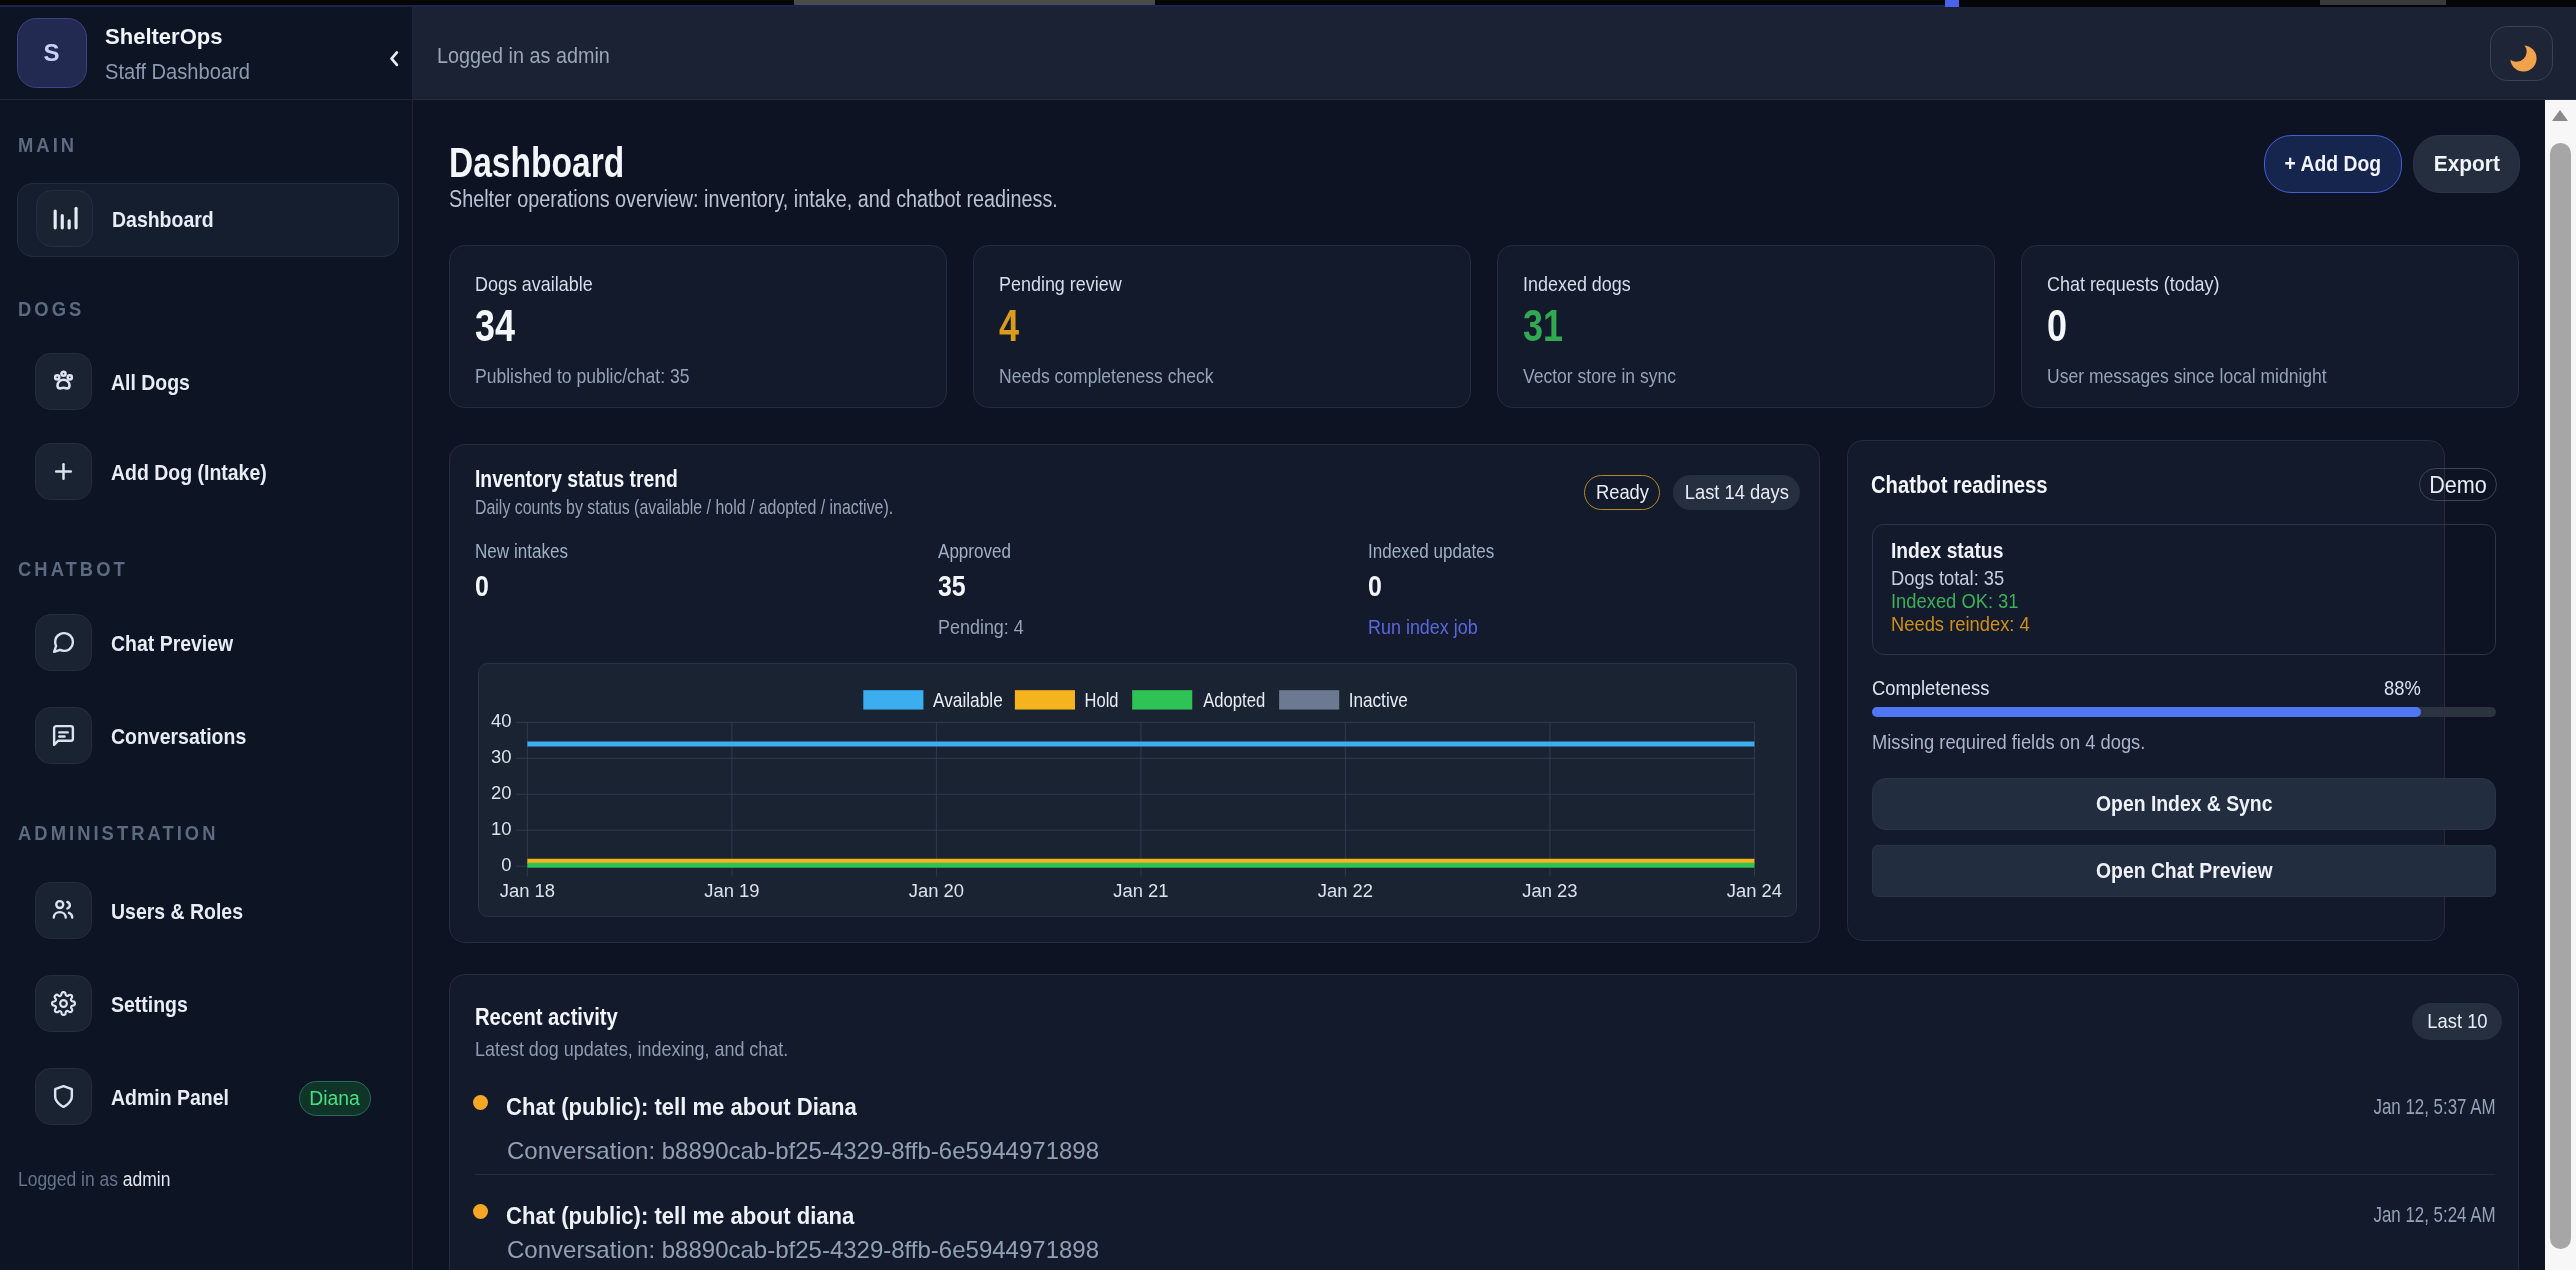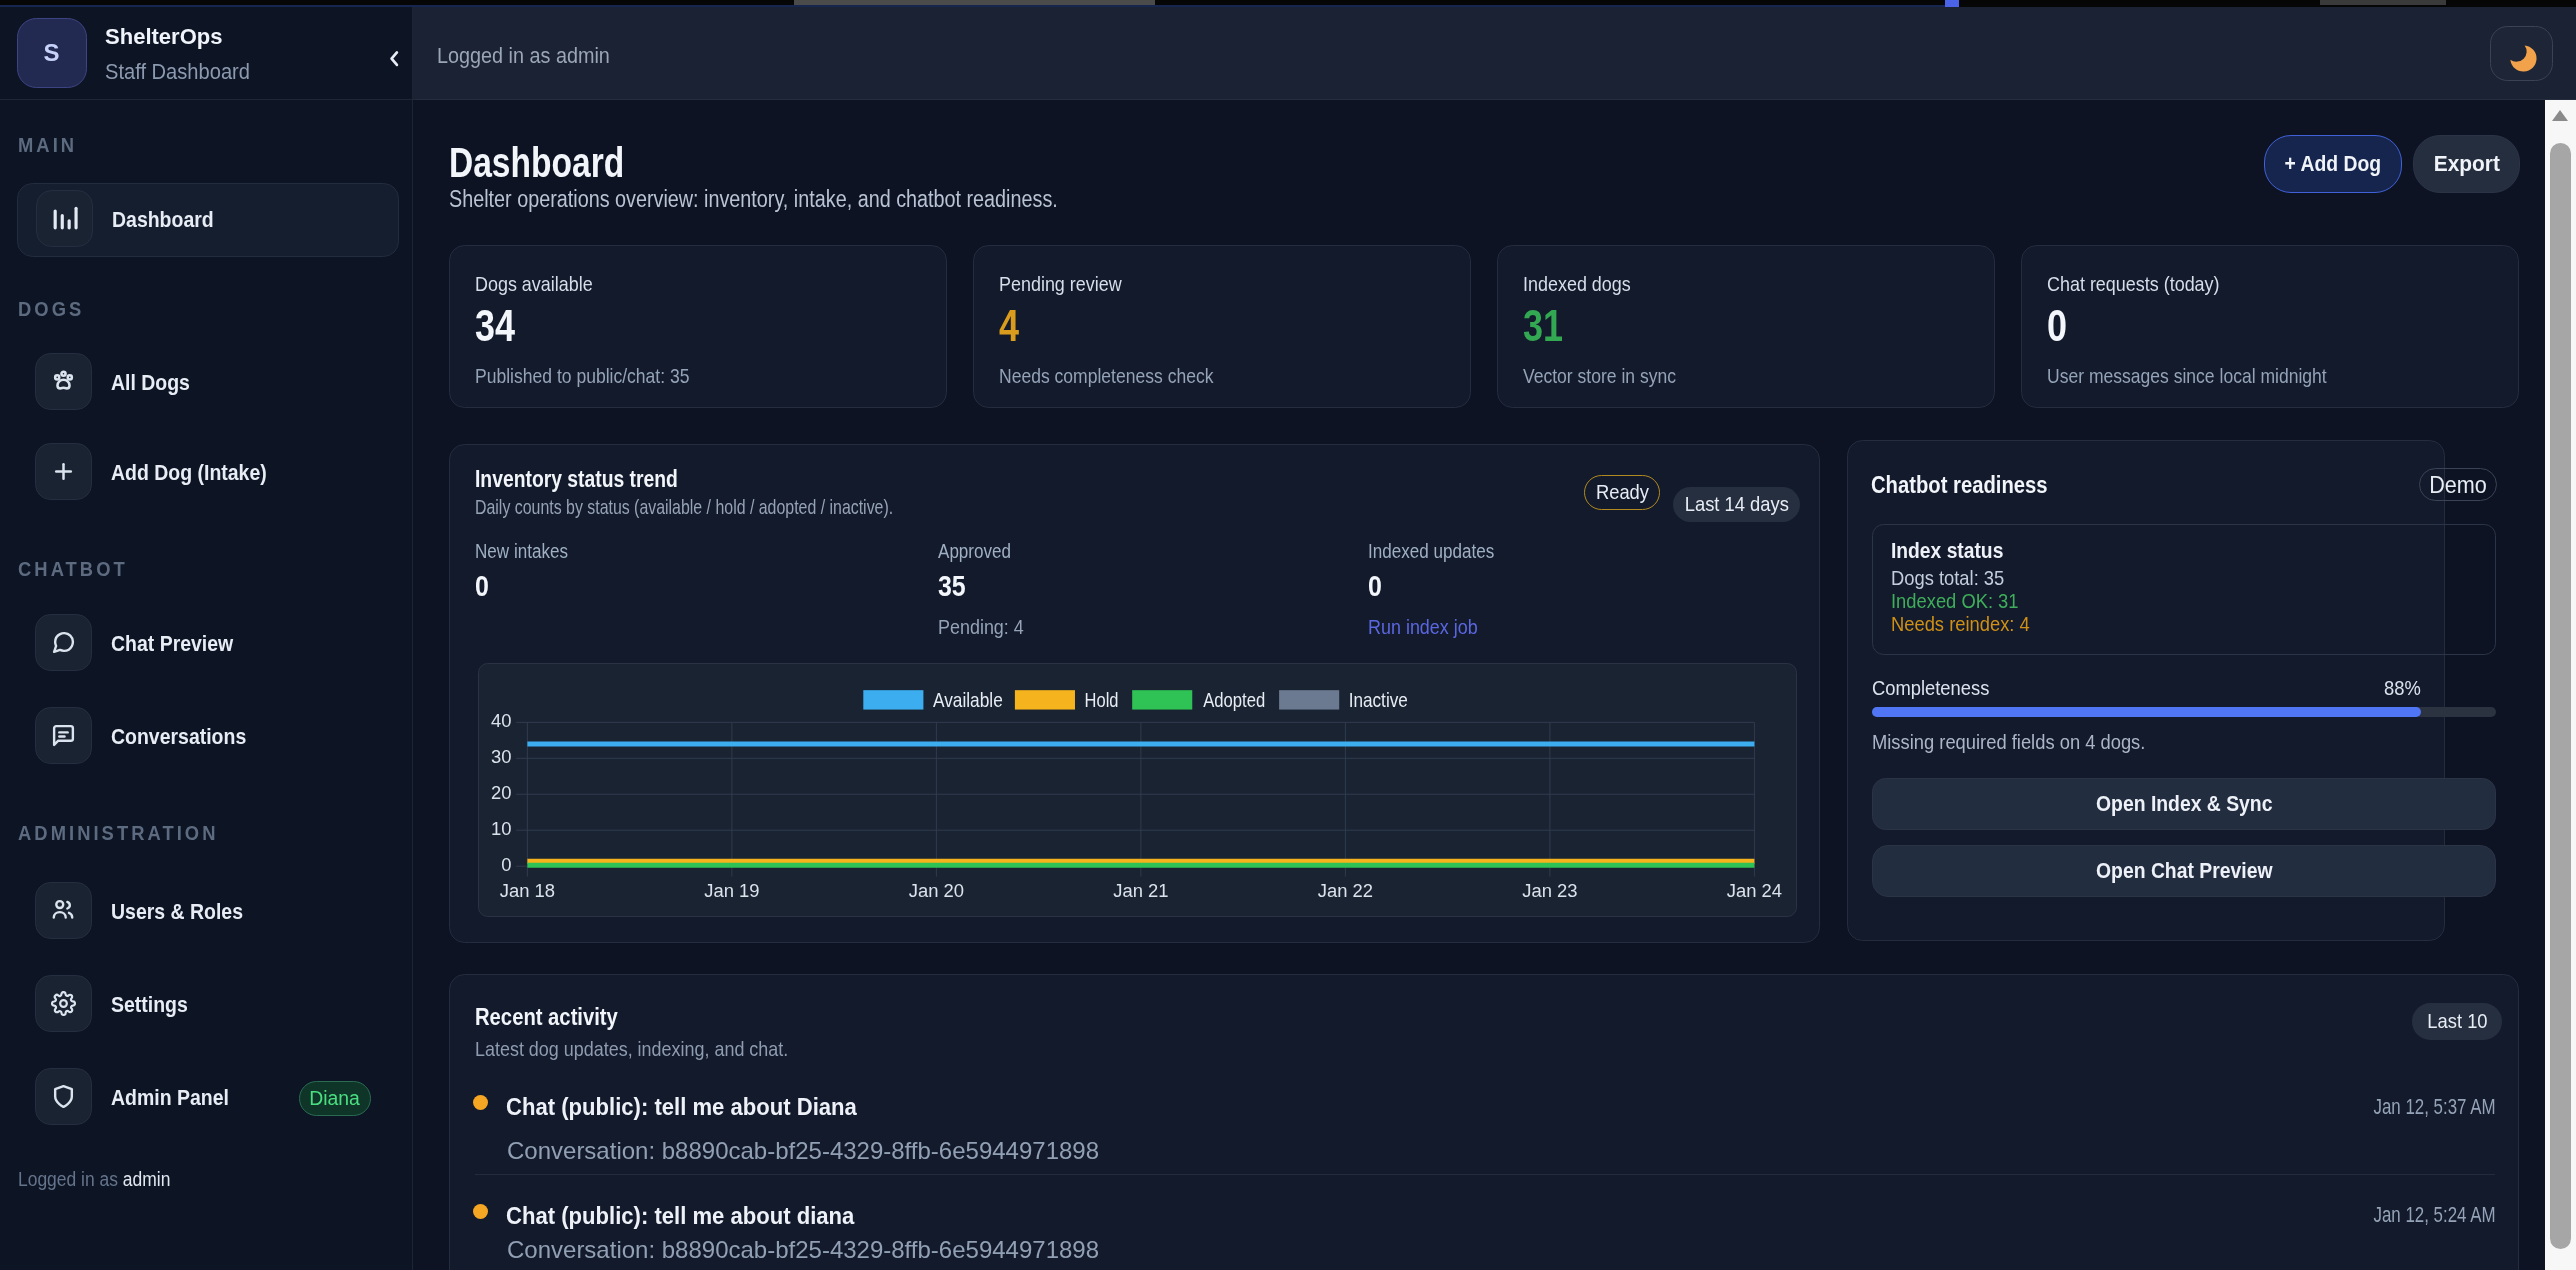--- a/index.html
+++ b/index.html
@@ -224,21 +224,21 @@
       <div class="num">0</div>
       <div class="foot">User messages since local midnight</div>
     </div>
 
     <div class="card" id="invcard" style="left:36px; top:344px; width:1371px; height:499px;">
       <div class="ctitle" style="position:absolute;left:25px;top:23px;transform:scaleX(.84);">Inventory status trend</div>
       <div class="csub" style="position:absolute;left:25px;top:52px;font-size:20.4px;transform:scaleX(.78);color:#95a3b6;">Daily counts by status (available / hold / adopted / inactive).</div>
       <div class="pill" style="left:1134px;top:30px;width:76px;height:35px;border:1.9px solid #b28a20;">
         <span>Ready</span>
       </div>
-      <div class="pill" style="left:1223px;top:30px;width:127px;height:35px;background:#262f40;margin-top:12px;">
+      <div class="pill" style="left:1223px;top:30px;width:127px;height:35px;background:#262f40;">
         <span>Last 14 days</span>
       </div>
       <div class="abs" style="left:25px;top:97px;">
         <div class="mlabel">New intakes</div>
         <div class="mnum">0</div>
       </div>
       <div class="abs" style="left:488px;top:97px;">
         <div class="mlabel">Approved</div>
         <div class="mnum">35</div>
         <div class="msub">Pending: 4</div>
@@ -310,21 +310,21 @@
       </div>
       <div style="position:absolute;left:24px;top:237px;font-size:20.4px;color:#dce3ee;line-height:1;transform-origin:0 50%;transform:scaleX(.9);">Completeness</div>
       <div style="position:absolute;right:23px;top:237px;font-size:20.4px;color:#dce3ee;line-height:1;transform-origin:100% 50%;transform:scaleX(.9);">88%</div>
       <div style="position:absolute;left:24px;top:266px;width:624px;height:9.7px;background:#2b3240;border-radius:4.9px;">
         <div style="width:88%;height:9.7px;background:#5075f5;border-radius:4.9px;"></div>
       </div>
       <div style="position:absolute;left:24px;top:291px;font-size:20.4px;color:#aab6c8;line-height:1;transform-origin:0 50%;transform:scaleX(.9);">Missing required fields on 4 dogs.</div>
       <div style="position:absolute;left:24px;top:337px;width:624px;height:52px;background:#232d40;border:1px solid #2b3445;border-radius:13.6px;display:flex;align-items:center;justify-content:center;font-size:22px;font-weight:bold;color:#eef2f8;">
         <span style="display:inline-block;transform:scaleX(.88);">Open Index &amp; Sync</span>
       </div>
-      <div style="position:absolute;left:24px;top:404px;width:624px;height:52px;background:#232d40;border:1px solid #2b3445;border-radius:16px;display:flex;align-items:center;justify-content:center;font-size:22px;font-weight:bold;color:#eef2f8;">
+      <div style="position:absolute;left:24px;top:404px;width:624px;height:52px;background:#232d40;border:1px solid #2b3445;border-radius:6px;display:flex;align-items:center;justify-content:center;font-size:22px;font-weight:bold;color:#eef2f8;">
         <span style="display:inline-block;transform:scaleX(.88);">Open Chat Preview</span>
       </div>
     </div>
 
     <div class="card" id="recent" style="left:36px; top:874px; width:2070px; height:408px;">
       <div class="ctitle" style="position:absolute;left:25px;top:31px;">Recent activity</div>
       <div class="csub" style="position:absolute;left:25px;top:64px;">Latest dog updates, indexing, and chat.</div>
       <div class="pill" style="left:1962px;top:28px;width:90px;height:37px;background:#262f40;">
         <span>Last 10</span>
       </div>

